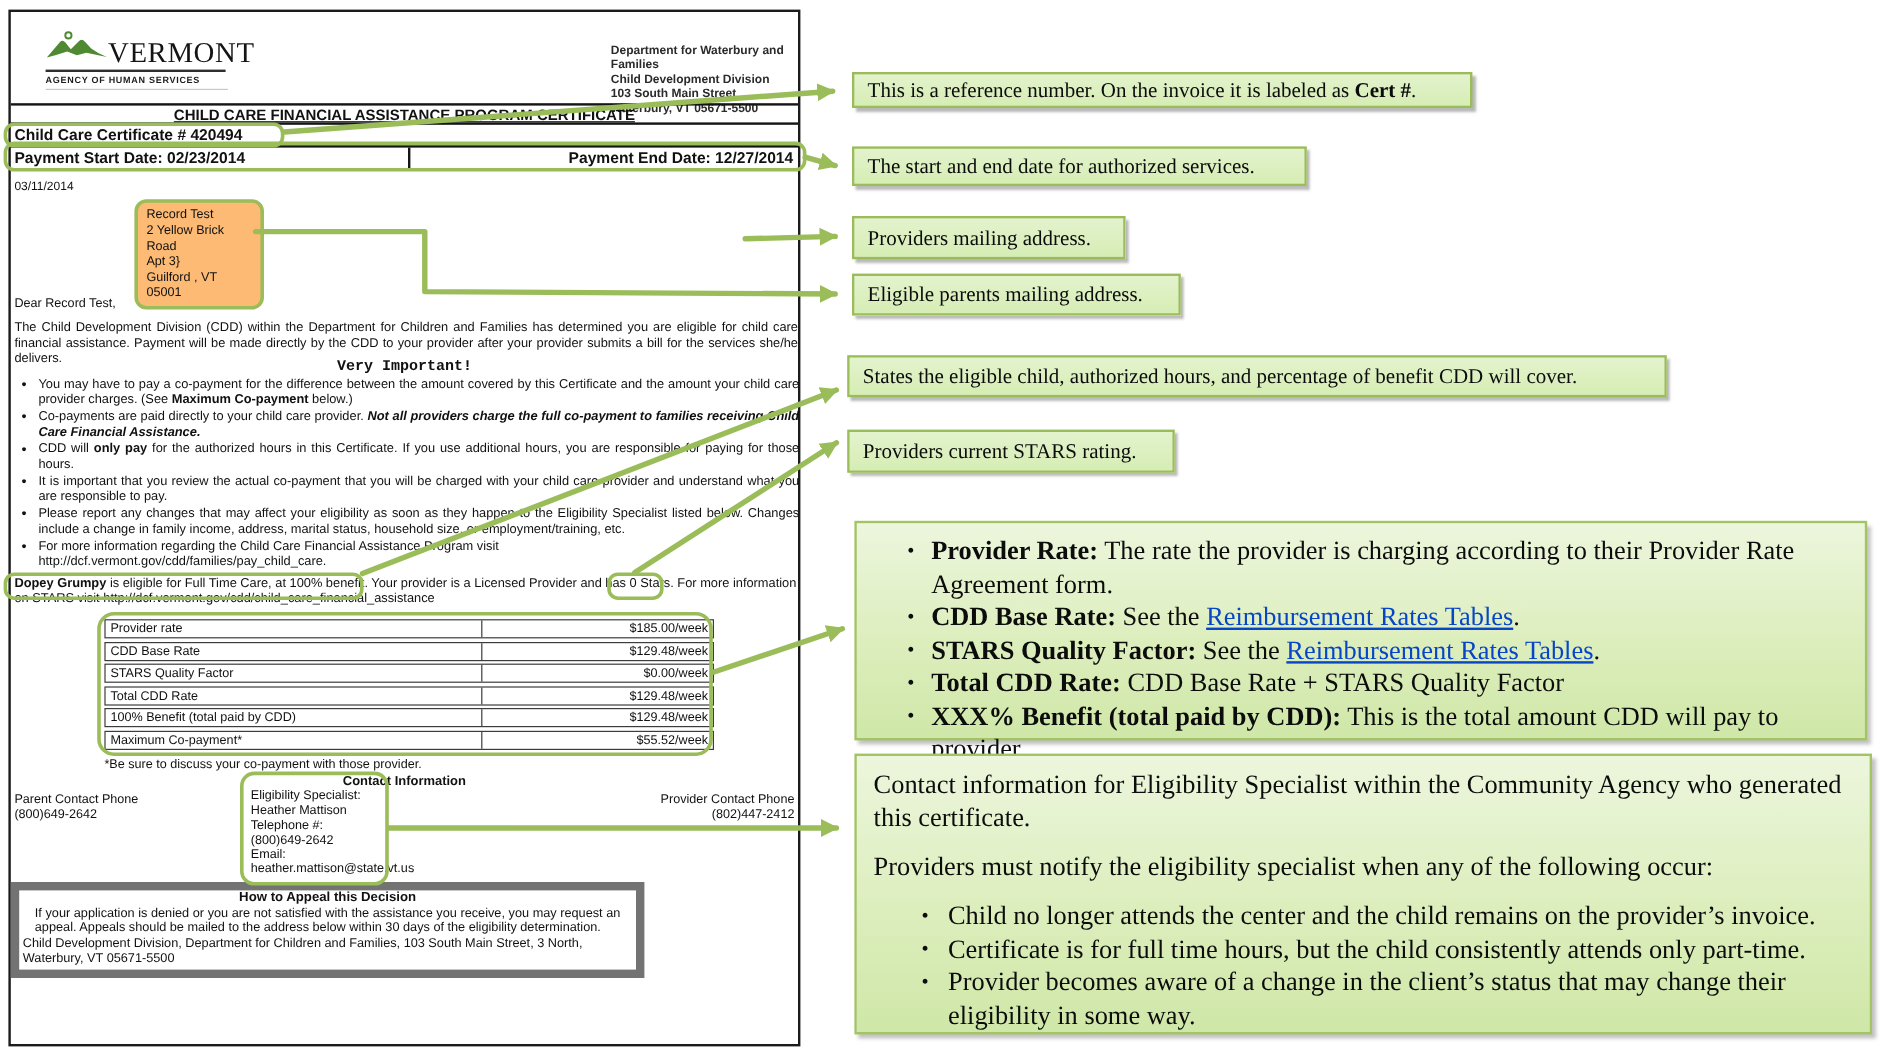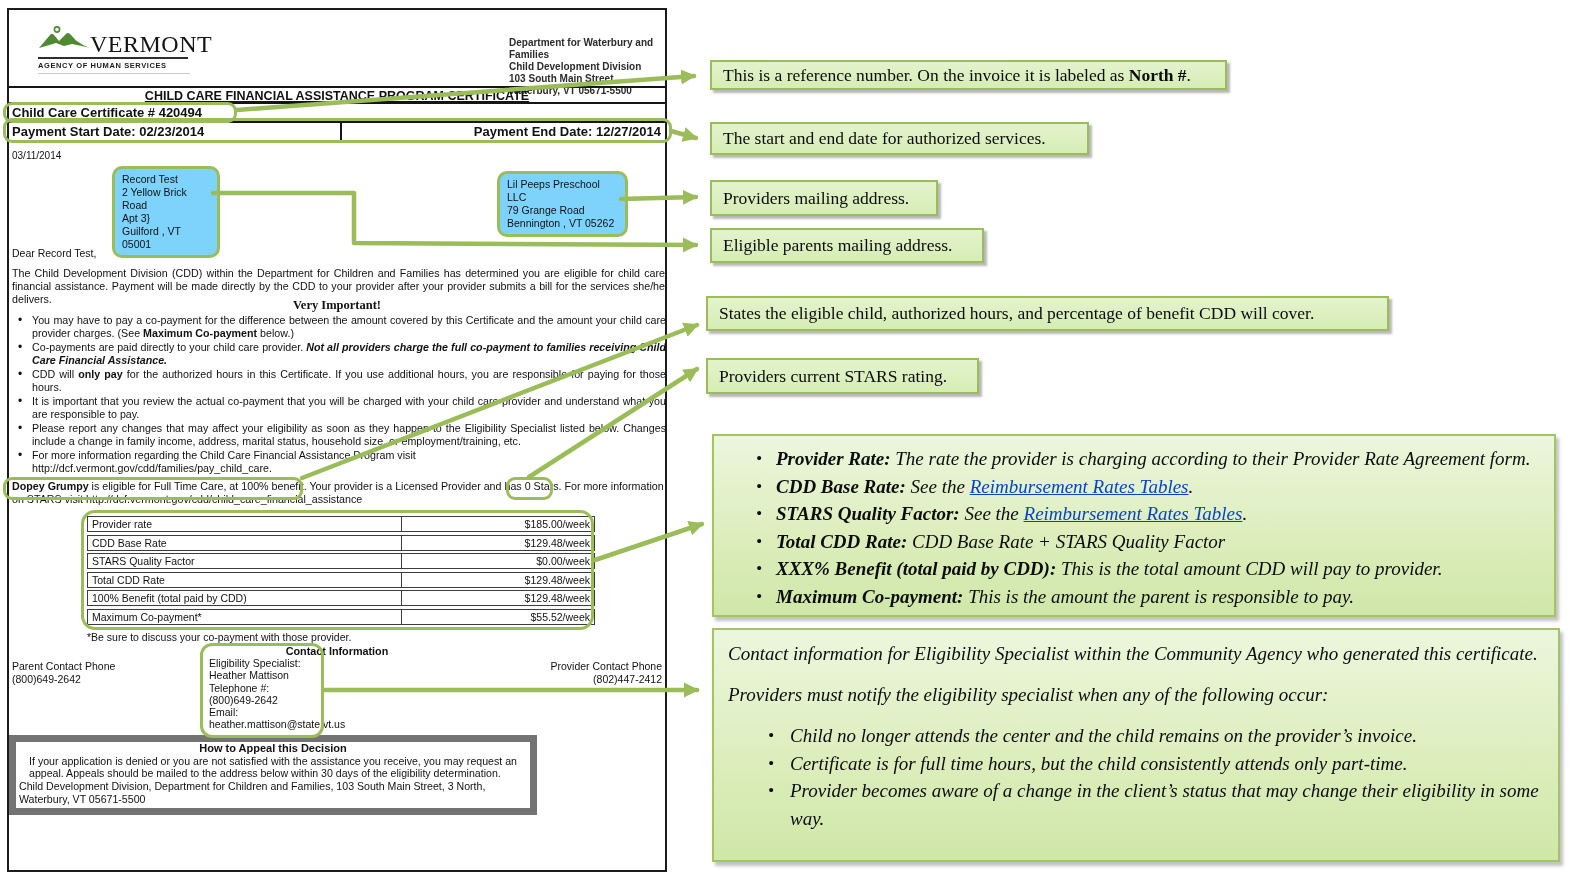--- a/index.html
+++ b/index.html
@@ -22,27 +22,27 @@
   .title-row { left:0; top:76px; width:100%; height:18px; border-top:2px solid #151515; border-bottom:2px solid #151515;
                text-align:center; font-weight:bold; font-size:12.5px; line-height:16px; text-decoration:underline; }
   .cert-row { left:0; top:94px; width:100%; height:17px; font-weight:bold; font-size:13px; line-height:17px; padding-left:3px; }
   .dates-row { left:0; top:111px; width:100%; height:21px; border-top:2px solid #151515; border-bottom:2px solid #151515;
                display:flex; font-weight:bold; font-size:13px; line-height:17px; }
   .dates-row .dcell-l { width:333px; border-right:2px solid #151515; padding-left:3px; }
   .dates-row .dcell-r { flex:1; text-align:right; padding-right:4px; }
 
   .letter-date { left:3px; top:140px; font-size:10px; }
 
-  .addr-box { border:3px solid #9abc59; border-radius:10px; padding:4px 7px; font-size:10.5px; line-height:13px; background:#7dd3fc; }
+  .addr-box { border:3px solid #9abc59; border-radius:10px; padding:4px 7px; font-size:10.5px; line-height:13px; background:#fdba74; }
   .parent-box { left:103px; top:156px; width:108px; }
   .provider-box { left:488px; top:161px; width:131px; }
 
   .salutation { left:3px; top:237px; font-size:10.5px; }
   .intro { left:3px; top:257px; width:653px; font-size:10.7px; line-height:13px; text-align:justify; }
-  .very-important { left:0; top:288px; width:100%; text-align:center; font-family:Liberation Serif, serif;
+  .very-important { left:0; top:288px; width:100%; text-align:center; font-family:Liberation Mono, monospace;
                     font-weight:bold; font-size:12.5px; }
 
   .bullets { left:3px; top:304px; width:654px; list-style:none; }
   .bullets li { position:relative; padding-left:20px; margin-bottom:1px; font-size:10.7px; line-height:13px; text-align:justify; }
   .bullets li::before { content:"•"; position:absolute; left:6px; top:0; font-size:12px; }
   .bullets li .b { font-weight:bold; }
   .bullets li .bi { font-weight:bold; font-style:italic; }
 
   .eligibility { left:3px; top:470px; width:655px; font-size:10.7px; line-height:13px; }
   .eligibility .b { font-weight:bold; }
@@ -84,21 +84,21 @@
   .callout .b { font-weight:bold; }
   #co-ref      { left:710px; top:60px;  width:517px; height:30px; }
   #co-dates    { left:710px; top:122px; width:379px; height:33px; }
   #co-provider { left:710px; top:180px; width:228px; height:36px; }
   #co-parent   { left:710px; top:228px; width:274px; height:35px; }
   #co-elig     { left:706px; top:296px; width:683px; height:35px; }
   #co-stars    { left:706px; top:358px; width:273px; height:36px; }
 
   .bigbox { position:absolute; z-index:5; background:linear-gradient(180deg,#ecf6dd 0%,#ddeebd 55%,#cfe7a8 100%);
             border:2px solid #a2c463; box-shadow:3px 4px 3px rgba(120,120,120,.45);
-            font-family:"Liberation Serif","DejaVu Serif",serif; font-size:19px; color:#0c0c0c;font-style:italic; }
+            font-family:"Liberation Serif","DejaVu Serif",serif; font-size:22px; color:#0c0c0c; }
   #bx-rates { left:712px; top:434px; width:844px; height:183px; padding:9px 14px 6px 36px; }
   #bx-rates ul { list-style:none; }
   #bx-rates li { position:relative; padding-left:26px; line-height:27.5px; }
   #bx-rates li::before { content:"•"; position:absolute; left:6px; font-size:17px; }
   #bx-rates .b { font-weight:bold; }
   .link { color:#0645c8; text-decoration:underline; cursor:pointer; }
 
   #bx-contact { left:712px; top:628px; width:848px; height:234px; padding:10px 18px 6px 14px; line-height:27px; }
   #bx-contact .para1 { margin-bottom:14px; }
   #bx-contact .para2 { margin-bottom:14px; }
@@ -143,25 +143,20 @@
 
     <div class="abs letter-date">03/11/2014</div>
 
     <div class="abs addr-box parent-box">
       <div>Record Test</div>
       <div>2 Yellow Brick Road</div>
       <div>Apt 3}</div>
       <div>Guilford , VT 05001</div>
     </div>
 
-    <div class="abs addr-box provider-box">
-      <div>Lil Peeps Preschool LLC</div>
-      <div>79 Grange Road</div>
-      <div>Bennington , VT 05262</div>
-    </div>
 
     <div class="abs salutation">Dear Record Test,</div>
     <div class="abs intro">The Child Development Division (CDD) within the Department for Children and Families has determined you are eligible for child care financial assistance.  Payment will be made directly by the CDD to your provider after your provider submits a bill for the services she/he delivers.</div>
     <div class="abs very-important">Very Important!</div>
 
     <ul class="abs bullets">
       <li><span>You may have to pay a co-payment for the difference between the amount covered by this Certificate and the amount your child care provider charges. (See </span><span class="b">Maximum Co-payment</span><span>  below.)</span></li>
       <li><span>Co-payments are paid directly to your child care provider. </span><span class="bi">Not all providers charge the full co-payment to families receiving Child Care Financial Assistance.</span><span></span></li>
       <li><span>CDD will </span><span class="b">only pay</span><span>  for the authorized hours in this Certificate. If you use additional hours, you are responsible for paying for those hours.</span></li>
       <li><span>It is important that you review the actual co-payment that you will be charged with your child care provider and understand what you are responsible to pay.</span></li>
@@ -246,21 +241,21 @@
       <path d="M621,199 L696,197" marker-end="url(#arr)"></path>
       <path d="M213,193 L354,193 L354,243 L696,245" marker-end="url(#arr)"></path>
       <path d="M302,478 L697,325" marker-end="url(#arr)"></path>
       <path d="M529,477 L697,369" marker-end="url(#arr)"></path>
       <path d="M595,560 L702,524" marker-end="url(#arr)"></path>
       <path d="M324,690 L697,690" marker-end="url(#arr)"></path>
     </g>
   </svg>
 
   <div class="callout" id="co-ref">
-    <span><span>This is a reference number. On the invoice it is labeled as </span><span class="b">North #</span><span>.</span></span>
+    <span><span>This is a reference number. On the invoice it is labeled as </span><span class="b">Cert #</span><span>.</span></span>
   </div>
   <div class="callout" id="co-dates">
       <span>The start and end date for authorized services.</span>
     </div>
   <div class="callout" id="co-provider">
       <span>Providers mailing address.</span>
     </div>
   <div class="callout" id="co-parent">
       <span>Eligible parents mailing address.</span>
     </div>

